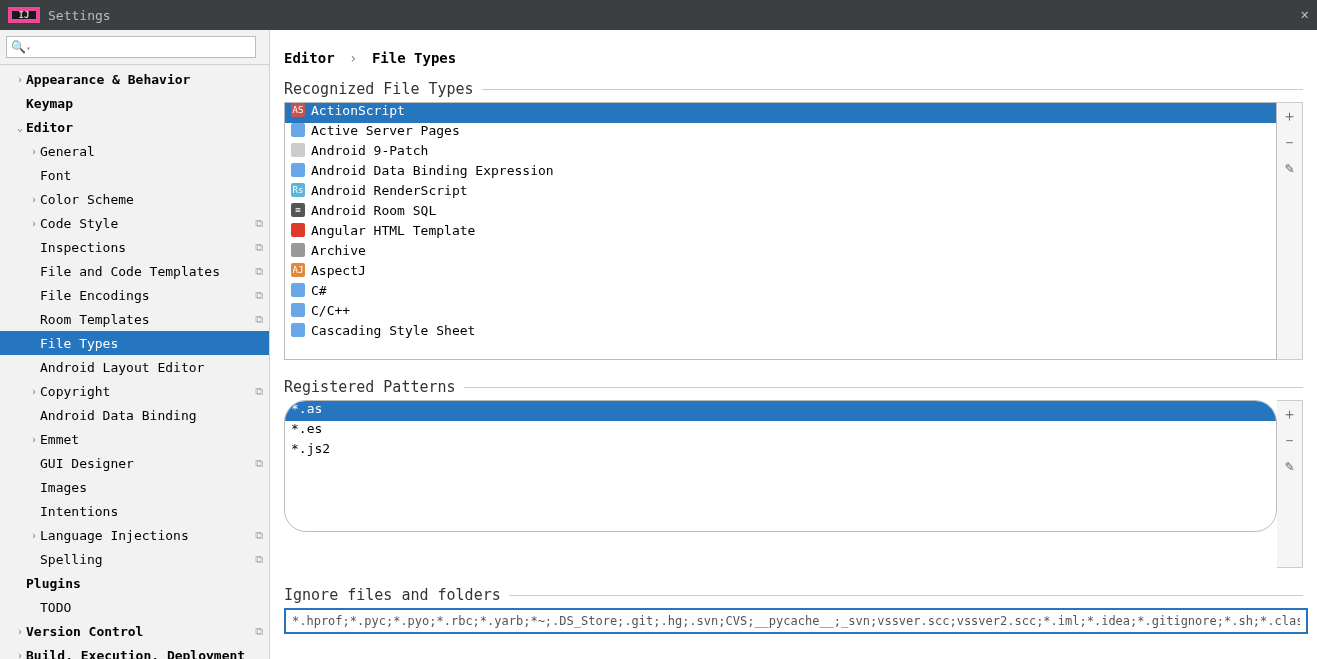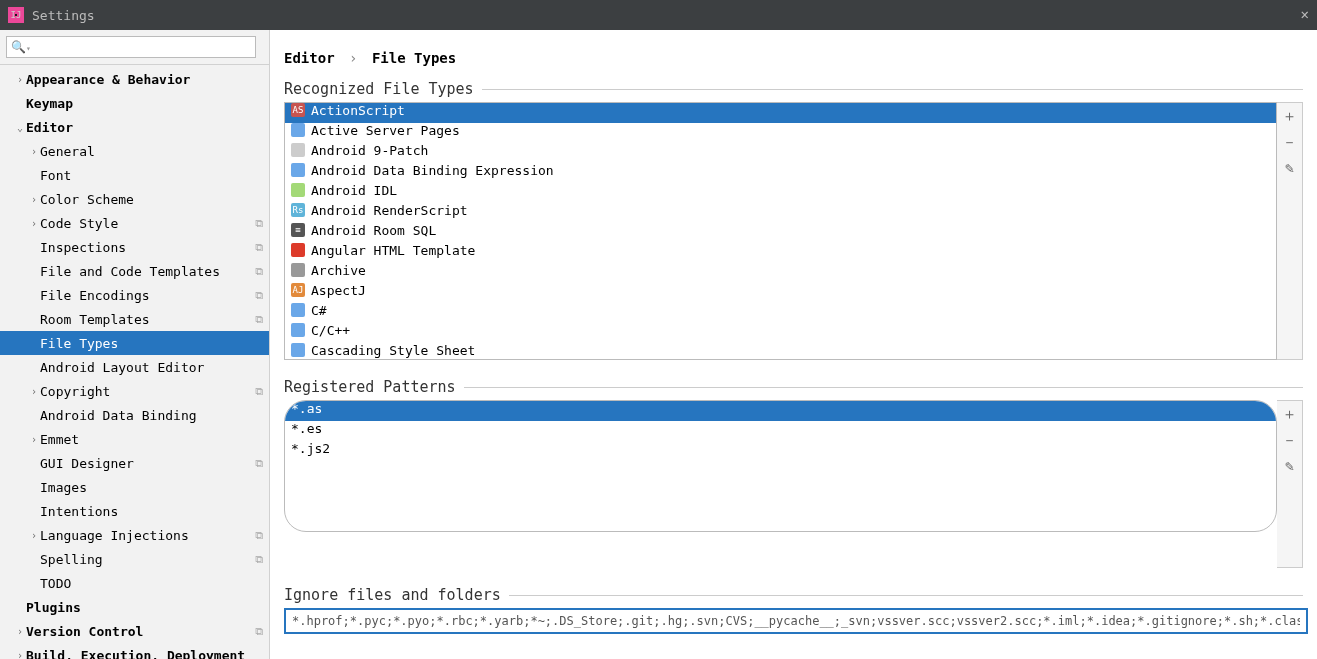--- a/index.html
+++ b/index.html
@@ -1,18 +1,18 @@
 <!DOCTYPE html>
 <html><head>
 <meta charset="utf-8">
 <style>
 * { margin: 0; padding: 0; box-sizing: border-box; }
 body { font-family: "Consolas", "Menlo", monospace; font-size: 13px; background: #fff; width: 1317px; height: 659px; overflow: hidden; color: #000; }
 .titlebar { height: 30px; background: #3c3f41; color: #bbb; display: flex; align-items: center; padding: 0 8px; position: relative; }
-.titlebar .app-icon { width: 16px; height: 16px; background: #1a1a1a; border: 7px solid #ec4899; display: inline-flex; align-items: center; justify-content: center; margin-right: 8px; font-size: 9px; color: #ccc; font-weight: normal; }
+.titlebar .app-icon { width: 32px; height: 16px; background: #1a1a1a; border: 4px solid #ec4899; display: inline-flex; align-items: center; justify-content: center; margin-right: 8px; font-size: 9px; color: #ccc; font-weight: bold; }
 .titlebar .close { position: absolute; right: 8px; top: 6px; font-size: 14px; color: #bbb; cursor: pointer; }
 .shell { display: flex; height: 629px; }
 .sidebar { width: 270px; background: #f2f2f2; border-right: 1px solid #d1d1d1; display: flex; flex-direction: column; }
 .search-row { padding: 6px; border-bottom: 1px solid #d1d1d1; }
 .search-row input { width: 250px; height: 22px; border: 1px solid #bbb; padding: 2px 4px 2px 22px; font-family: inherit; font-size: 12px; }
 .search-wrap { position: relative; }
 .search-wrap .sicon { position: absolute; left: 5px; top: 4px; color: #999; font-size: 12px; }
 .tree { overflow-y: auto; flex: 1; padding-top: 2px; }
 .tree-item { display: flex; align-items: center; height: 24px; cursor: pointer; position: relative; padding-right: 6px; }
 .tree-item .arrow { width: 12px; font-size: 10px; color: #6e6e6e; text-align: center; }
@@ -146,27 +146,27 @@
         <div class="tree-item indent-1">
           <span class="arrow">›</span>
           <span class="label">Language Injections</span>
           <span class="copy-icon">⧉</span>
         </div>
         <div class="tree-item indent-1">
           <span class="arrow"></span>
           <span class="label">Spelling</span>
           <span class="copy-icon">⧉</span>
         </div>
+        <div class="tree-item indent-0 bold">
+          <span class="arrow"></span>
+          <span class="label">Plugins</span>
+        </div>
         <div class="tree-item indent-1">
           <span class="arrow"></span>
           <span class="label">TODO</span>
-        </div>
-        <div class="tree-item indent-0 bold">
-          <span class="arrow"></span>
-          <span class="label">Plugins</span>
         </div>
         <div class="tree-item indent-0 bold">
           <span class="arrow">›</span>
           <span class="label">Version Control</span>
           <span class="copy-icon">⧉</span>
         </div>
         <div class="tree-item indent-0 bold">
           <span class="arrow">›</span>
           <span class="label">Build, Execution, Deployment</span>
         </div>
@@ -196,24 +196,20 @@
           </div>
           <div class="list-item">
             <span class="fticon" style="background:#ccc;color:#fff;"></span>
             <span>Android 9-Patch</span>
           </div>
           <div class="list-item">
             <span class="fticon" style="background:#6aa7e8;color:#fff;"></span>
             <span>Android Data Binding Expression</span>
           </div>
           <div class="list-item">
-            <span class="fticon" style="background:#a3d977;color:#fff;"></span>
-            <span>Android IDL</span>
-          </div>
-          <div class="list-item">
             <span class="fticon" style="background:#5fb4d9;color:#fff;">Rs</span>
             <span>Android RenderScript</span>
           </div>
           <div class="list-item">
             <span class="fticon" style="background:#555;color:#fff;">≡</span>
             <span>Android Room SQL</span>
           </div>
           <div class="list-item">
             <span class="fticon" style="background:#dd3b2a;color:#fff;"></span>
             <span>Angular HTML Template</span>

